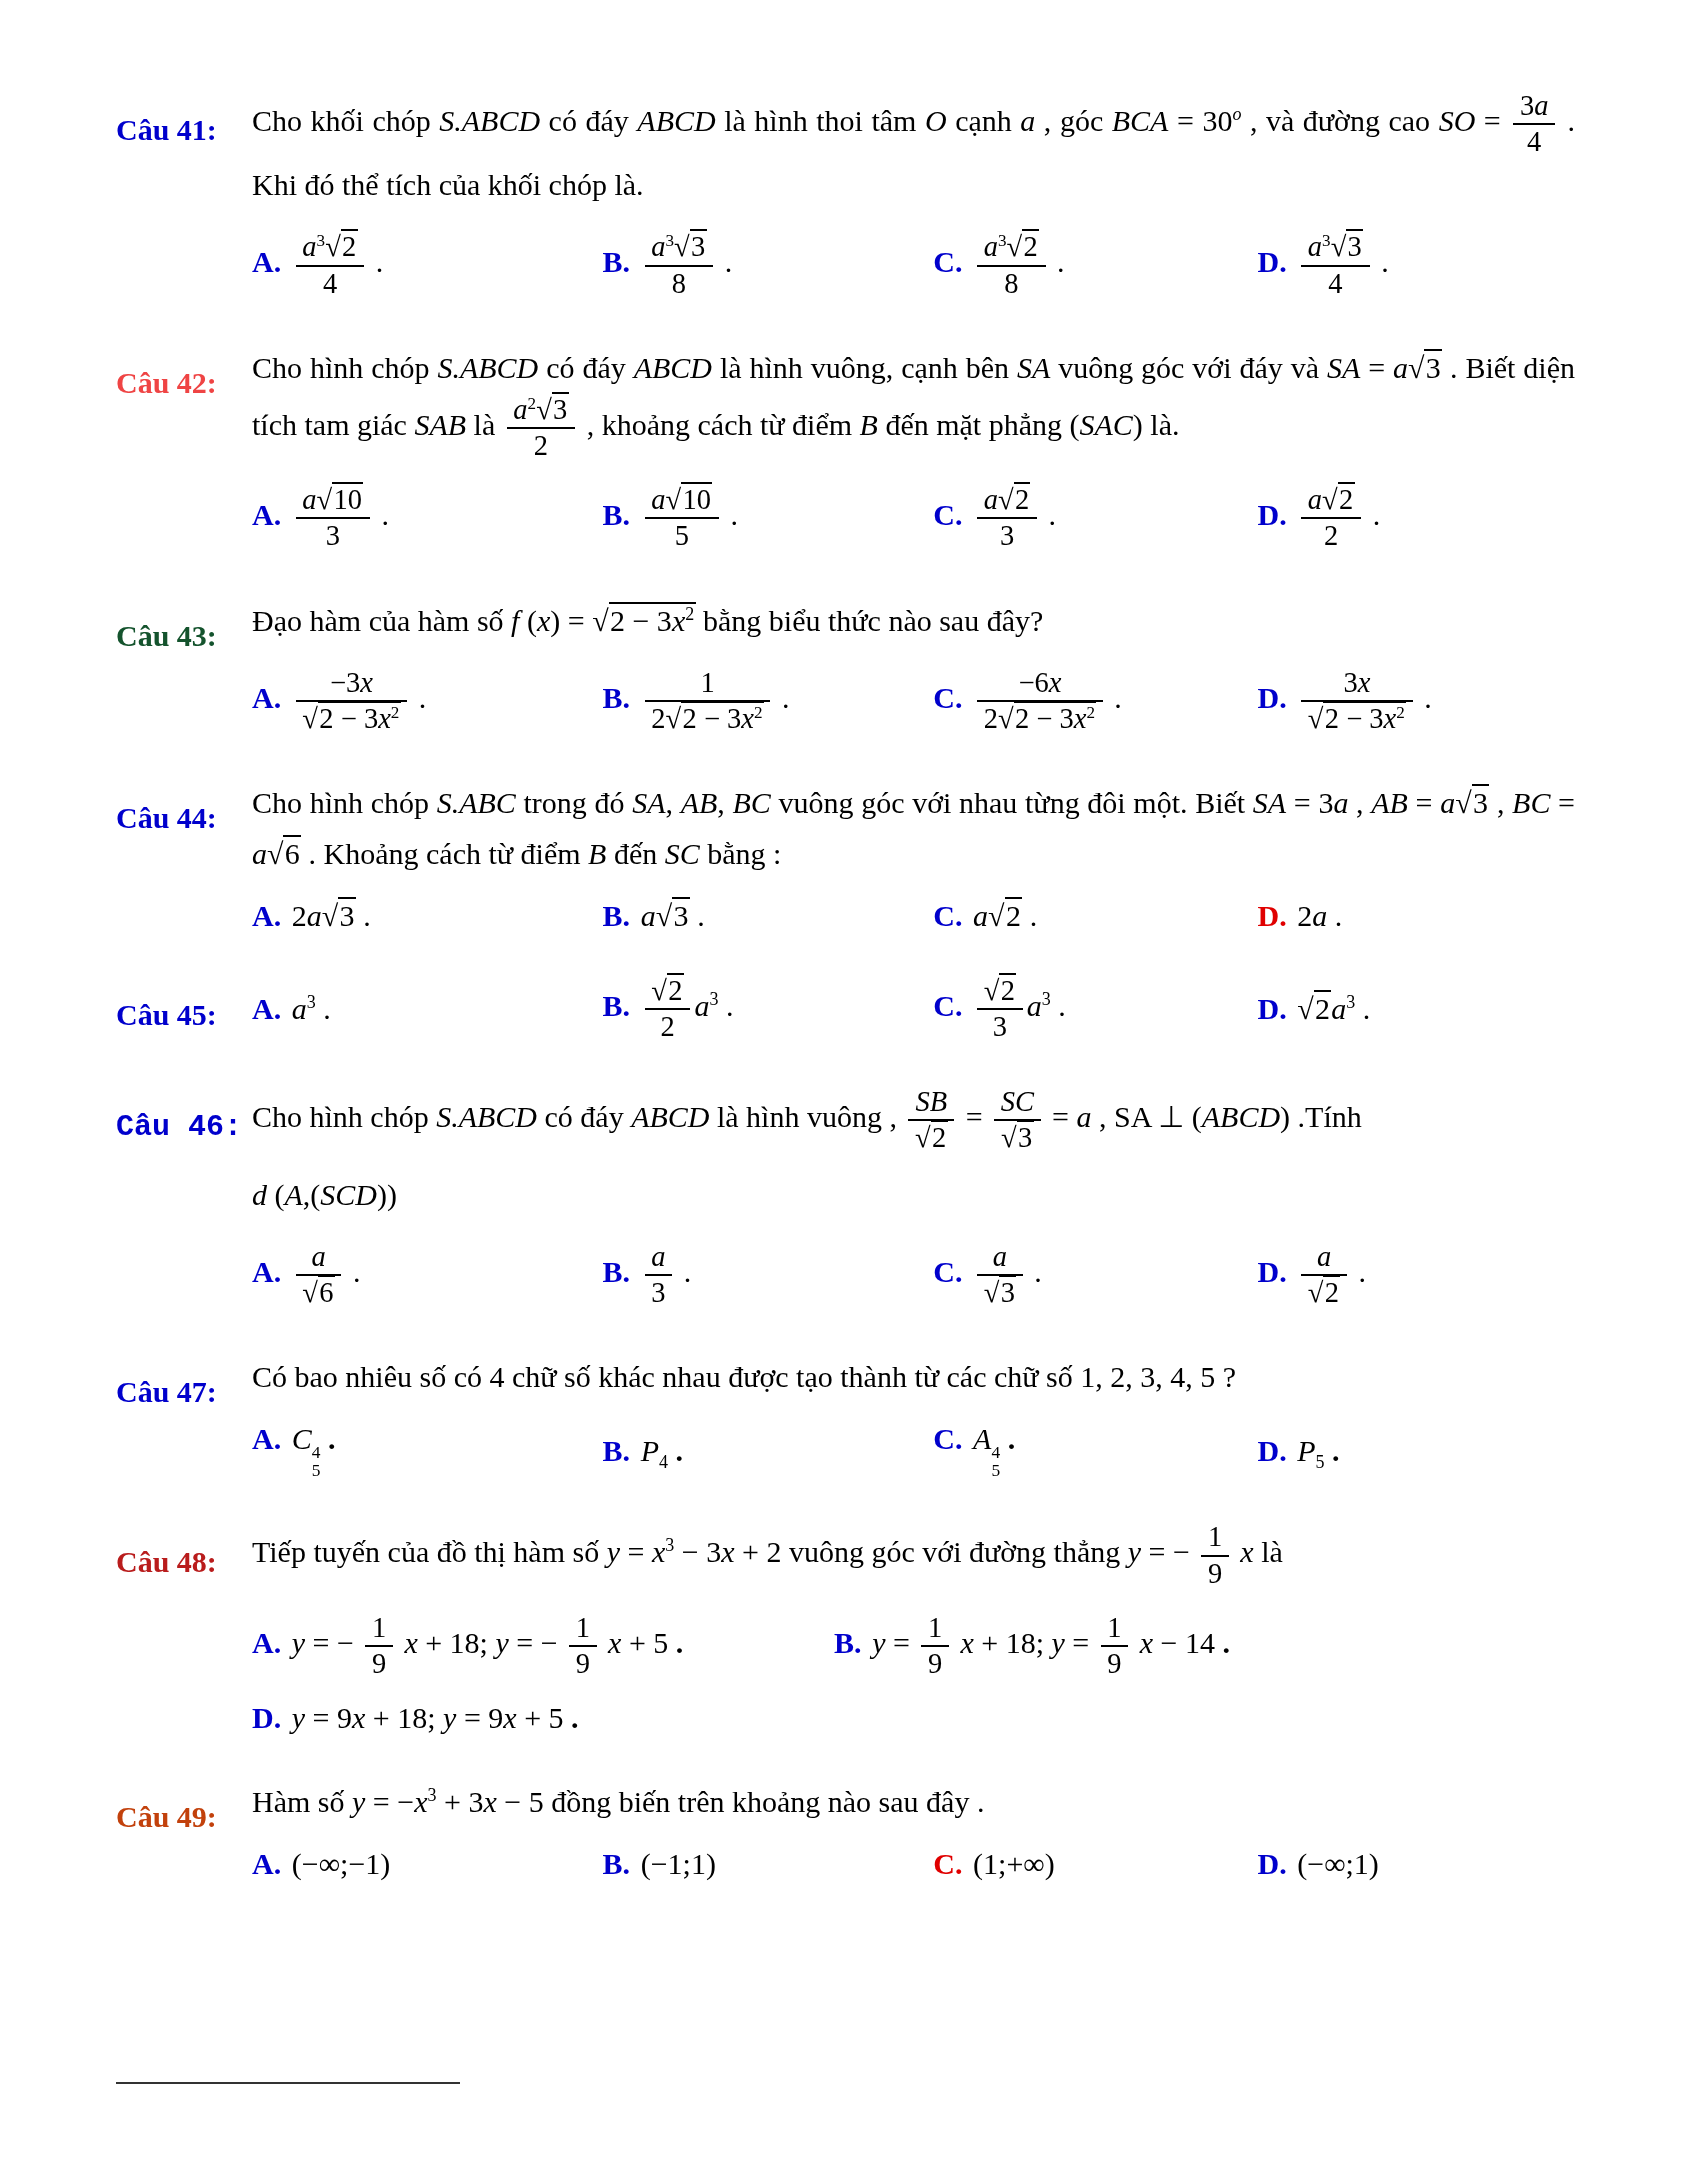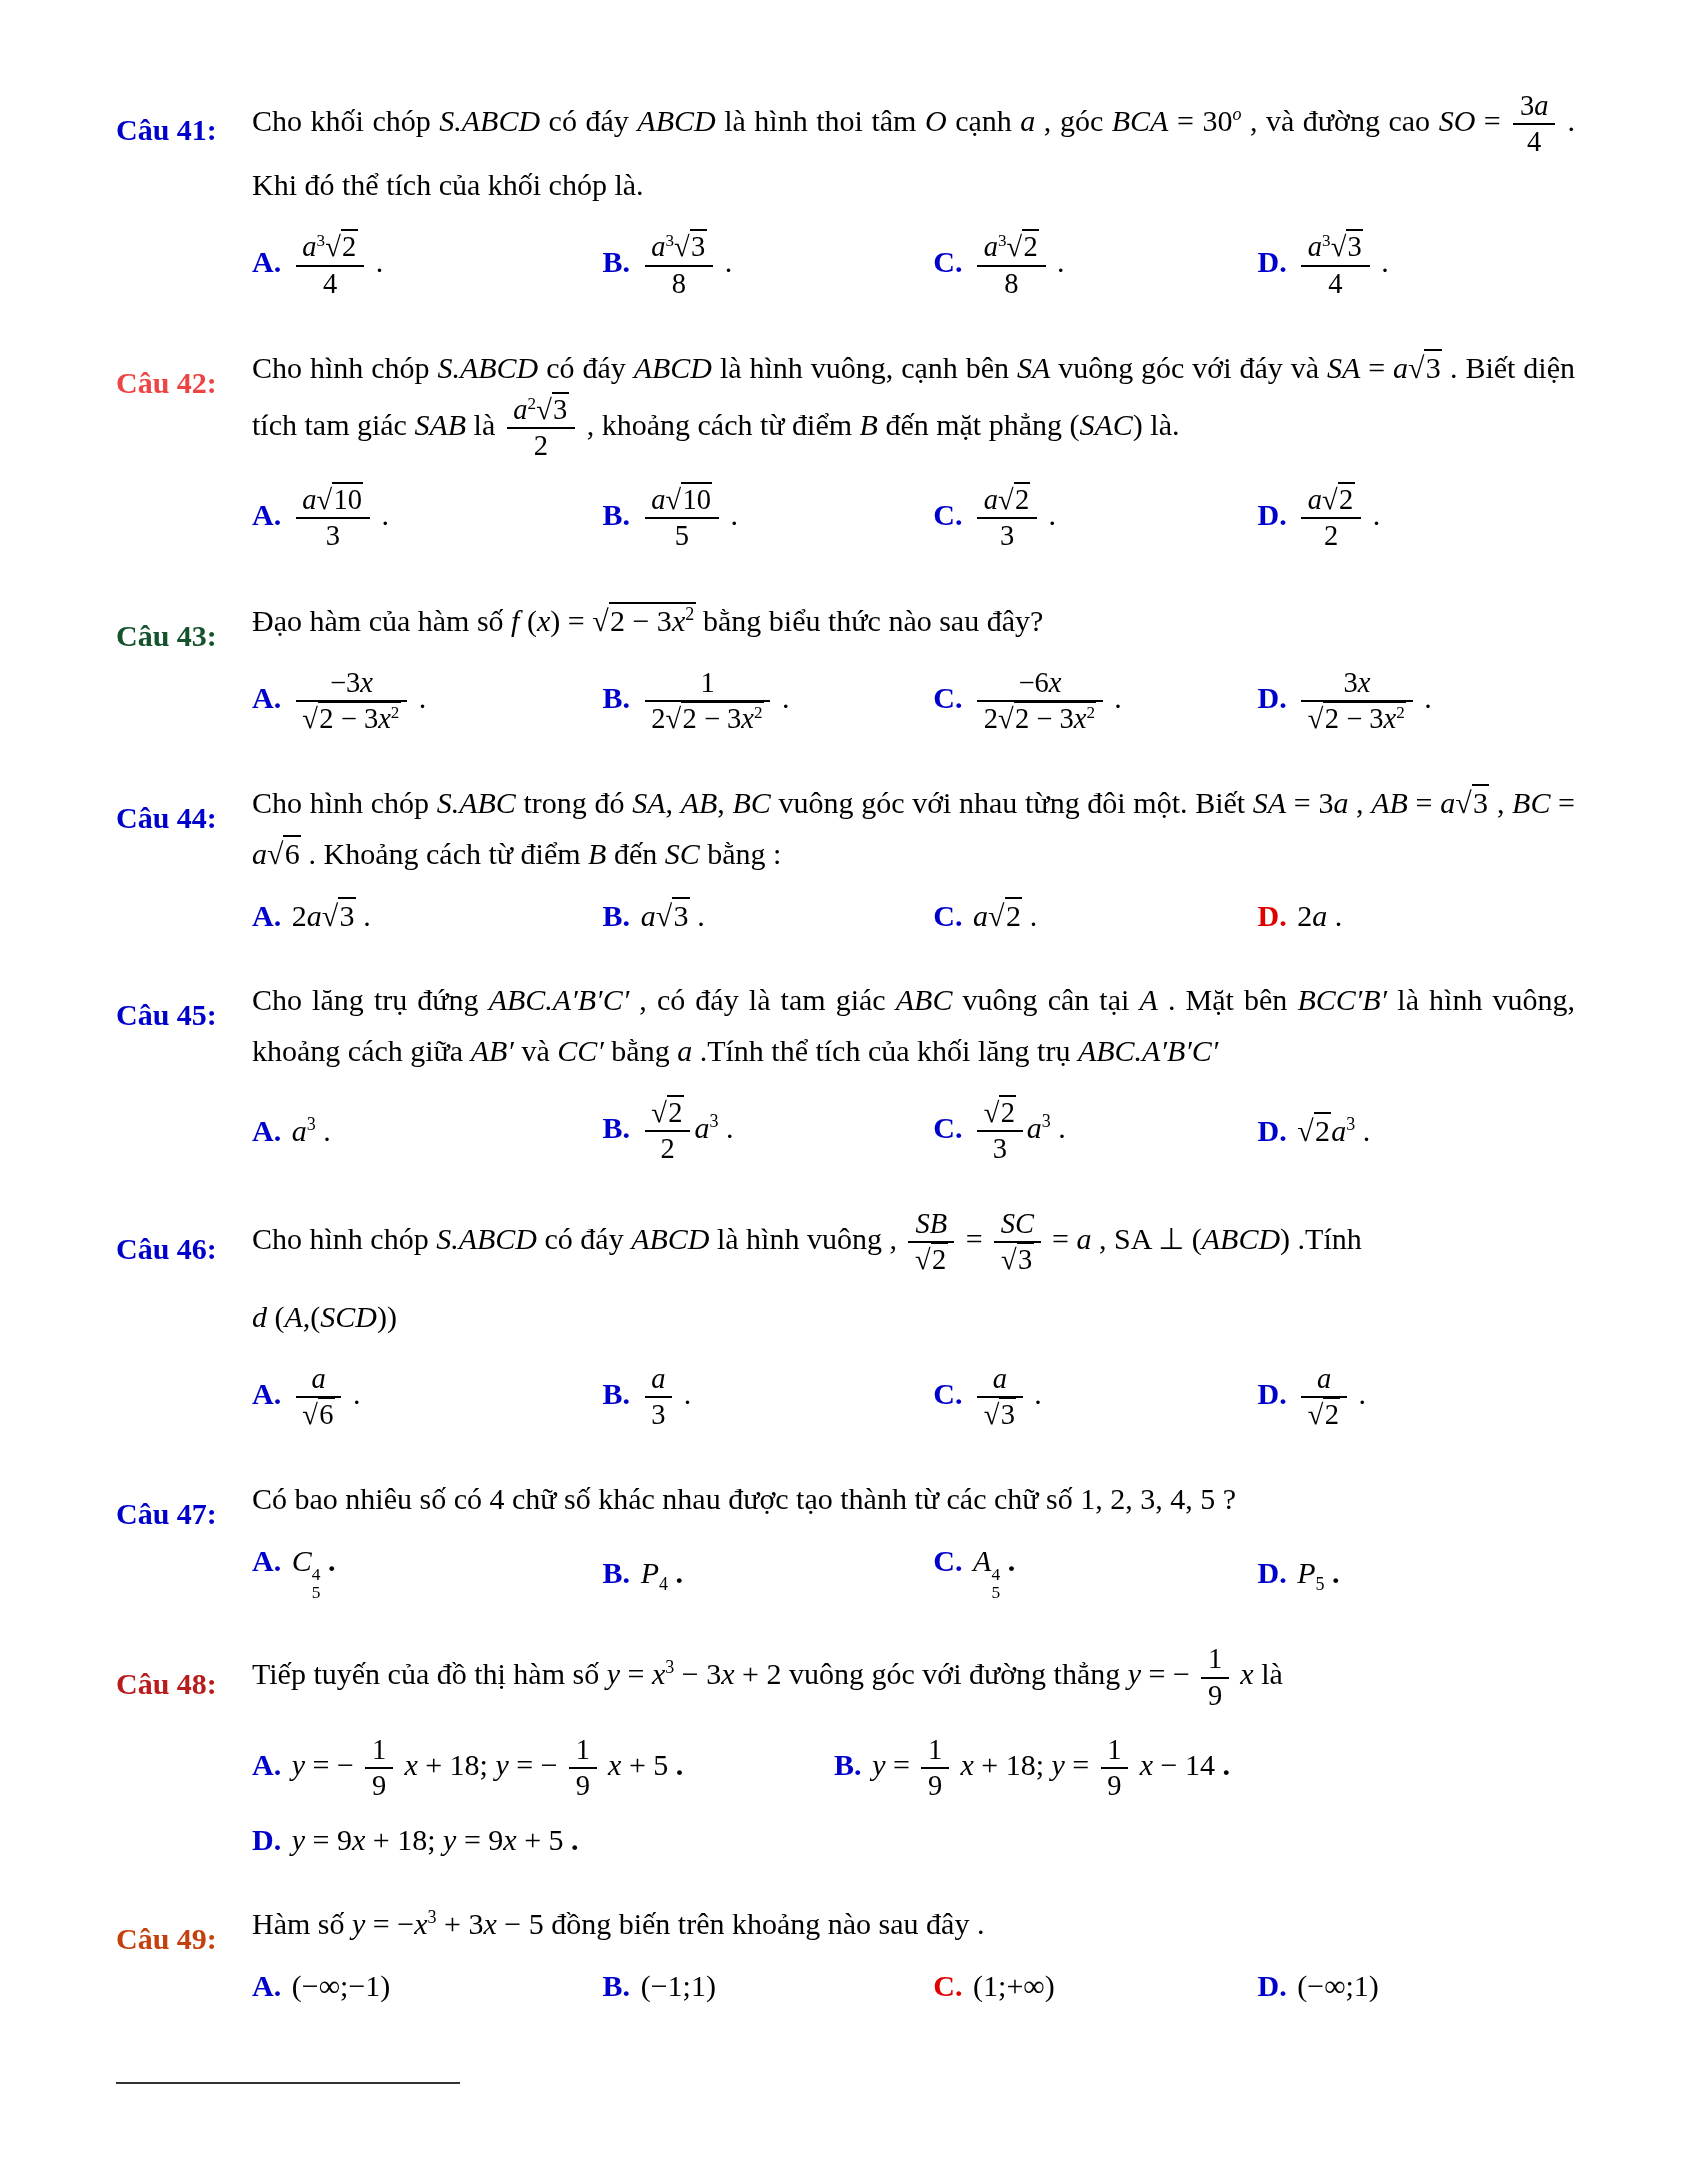--- a/index.html
+++ b/index.html
@@ -121,37 +121,36 @@
     <div class="opts cols4">
       <div class="opt"><span class="opt-letter" style="color: rgb(0, 0, 204);">A.</span><span class="opt-text">2<i>a</i><span class="sq"><span class="sr">√</span><span class="sv">3</span></span> .</span></div>
       <div class="opt"><span class="opt-letter" style="color: rgb(0, 0, 204);">B.</span><span class="opt-text"><i>a</i><span class="sq"><span class="sr">√</span><span class="sv">3</span></span> .</span></div>
       <div class="opt"><span class="opt-letter" style="color: rgb(0, 0, 204);">C.</span><span class="opt-text"><i>a</i><span class="sq"><span class="sr">√</span><span class="sv">2</span></span> .</span></div>
       <div class="opt"><span class="opt-letter" style="color: rgb(224, 0, 0);">D.</span><span class="opt-text">2<i>a</i> .</span></div>
     </div>
   </section>
 
   <section class="q">
     <span class="q-label" style="color: rgb(0, 0, 204);">Câu 45:</span>
-    <div class="q-body">Cho lăng trụ đứng <i>ABC.A′B′C′</i> , có đáy là tam giác <i>ABC</i> vuông cân tại <i>A</i> . Mặt bên <i>BCC′B′</i> là hình vuông, khoảng cách giữa <i>AB′</i> và <i>CC′</i> bằng <i>a</i> .Tính thể tích của khối lăng trụ <i>ABC.A′B′C′</i></div>
     <div class="opts cols4">
       <div class="opt"><span class="opt-letter" style="color: rgb(0, 0, 204);">A.</span><span class="opt-text"><i>a</i><sup>3</sup> .</span></div>
       <div class="opt"><span class="opt-letter" style="color: rgb(0, 0, 204);">B.</span><span class="opt-text"><span class="fr">
               <span class="fn"><span class="sq"><span class="sr">√</span><span class="sv">2</span></span></span>
               <span class="fd">2</span>
             </span><i>a</i><sup>3</sup> .</span></div>
       <div class="opt"><span class="opt-letter" style="color: rgb(0, 0, 204);">C.</span><span class="opt-text"><span class="fr">
               <span class="fn"><span class="sq"><span class="sr">√</span><span class="sv">2</span></span></span>
               <span class="fd">3</span>
             </span><i>a</i><sup>3</sup> .</span></div>
       <div class="opt"><span class="opt-letter" style="color: rgb(0, 0, 204);">D.</span><span class="opt-text"><span class="sq"><span class="sr">√</span><span class="sv">2</span></span><i>a</i><sup>3</sup> .</span></div>
     </div>
   </section>
 
   <section class="q">
-    <span class="q-label" style="color: rgb(0, 0, 204);">Câu 46:</span>
+    <span class="q-label" style="color: rgb(0, 0, 204); font-family: Liberation Mono, monospace;">Câu 46:</span>
     <div class="q-body">Cho hình chóp <i>S.ABCD</i> có đáy <i>ABCD</i> là hình vuông , <span class="fr">
           <span class="fn"><i>SB</i></span>
           <span class="fd"><span class="sq"><span class="sr">√</span><span class="sv">2</span></span></span>
         </span> = <span class="fr">
           <span class="fn"><i>SC</i></span>
           <span class="fd"><span class="sq"><span class="sr">√</span><span class="sv">3</span></span></span>
         </span> = <i>a</i> , SA ⊥ (<i>ABCD</i>) .Tính</div>
     <div class="q-body q-body2"><i>d</i> (<i>A</i>,(<i>SCD</i>))</div>
     <div class="opts cols4">
       <div class="opt"><span class="opt-letter" style="color: rgb(0, 0, 204);">A.</span><span class="opt-text"><span class="fr">

